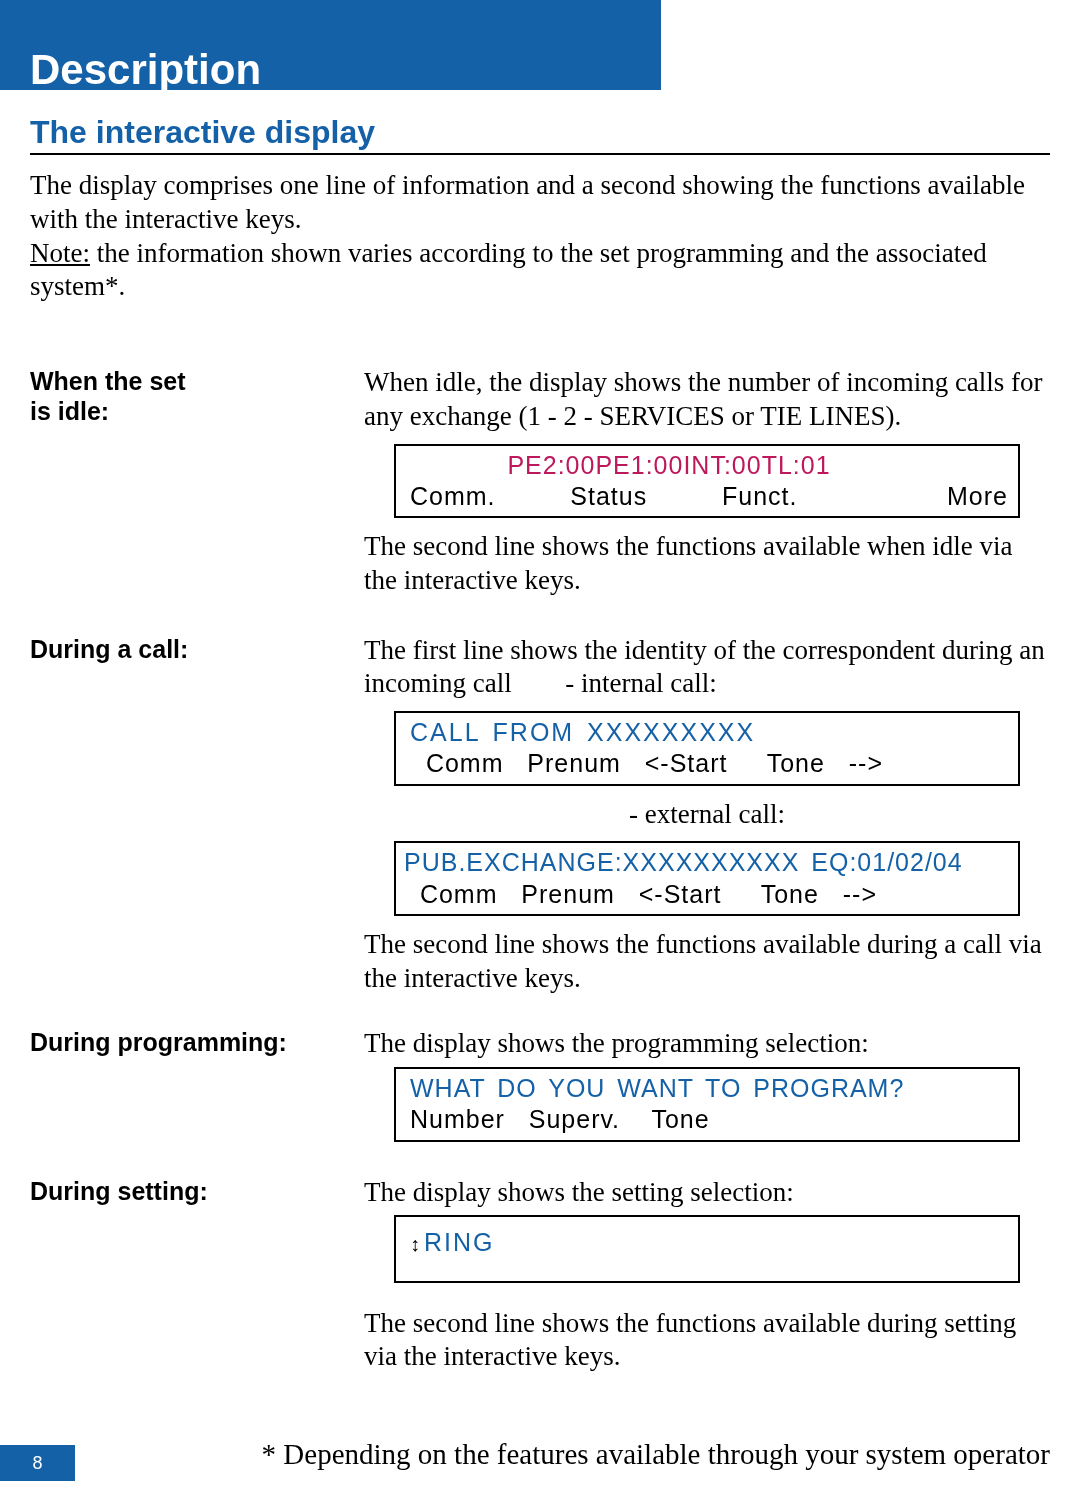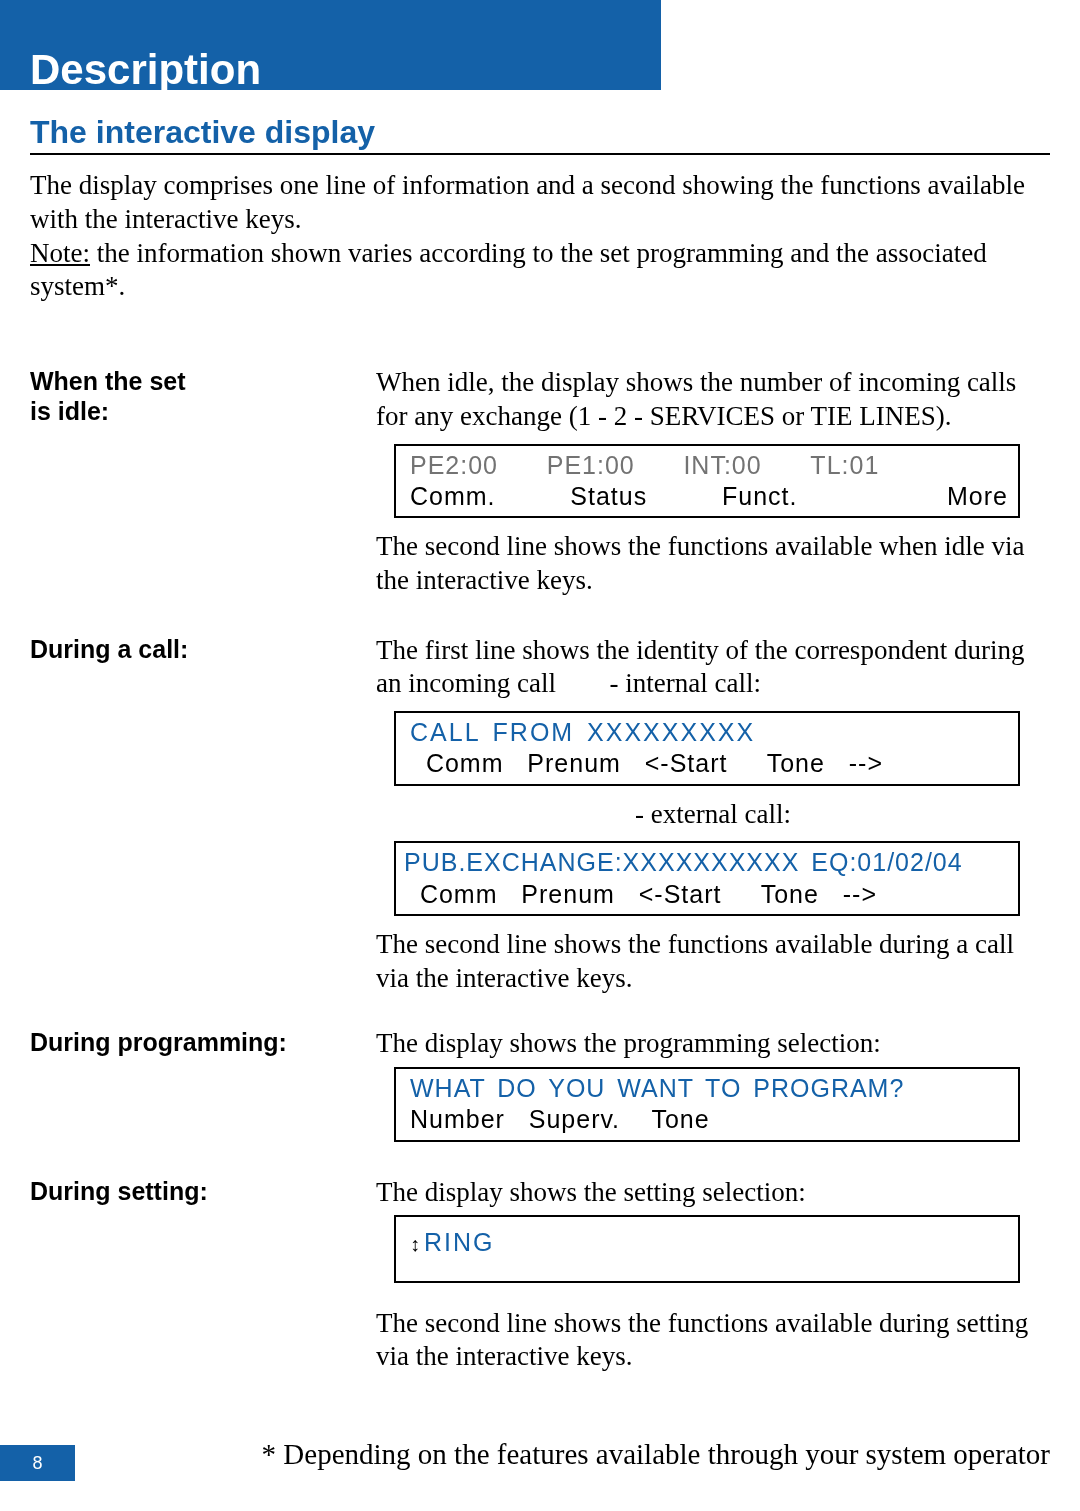--- a/index.html
+++ b/index.html
@@ -72,21 +72,21 @@
     font-weight: bold;
     font-size: 25px;
     line-height: 1.2;
   }
   .right-col {
     flex: 1;
     font-size: 27px;
     line-height: 1.25;
   }
   .right-col p {
-    margin: 0 0 10px 12px;
+    margin: 0 0 10px 0;
   }
 
   .display-box {
     border: 2px solid #000;
     margin: 6px 30px 12px 30px;
     padding: 4px 10px 4px 14px;
     font-family: Arial, Helvetica, sans-serif;
     font-size: 25px;
   }
   .display-box .first-line {
@@ -96,22 +96,22 @@
     word-spacing: 4px;
     margin-bottom: 0px;
   }
   .display-box .second-line {
     color: #000;
     white-space: pre;
     letter-spacing: 1px;
   }
   .display-first-row {
     display: flex;
-    justify-content: space-between;
-    color: #737373;
+    justify-content: center;
+    color: #be185d;
     letter-spacing: 1px;
   }
   .display-second-row {
     display: flex;
     justify-content: space-between;
     letter-spacing: 1px;
   }
   .segment { white-space: pre; }
 
   .arrows-icon {

